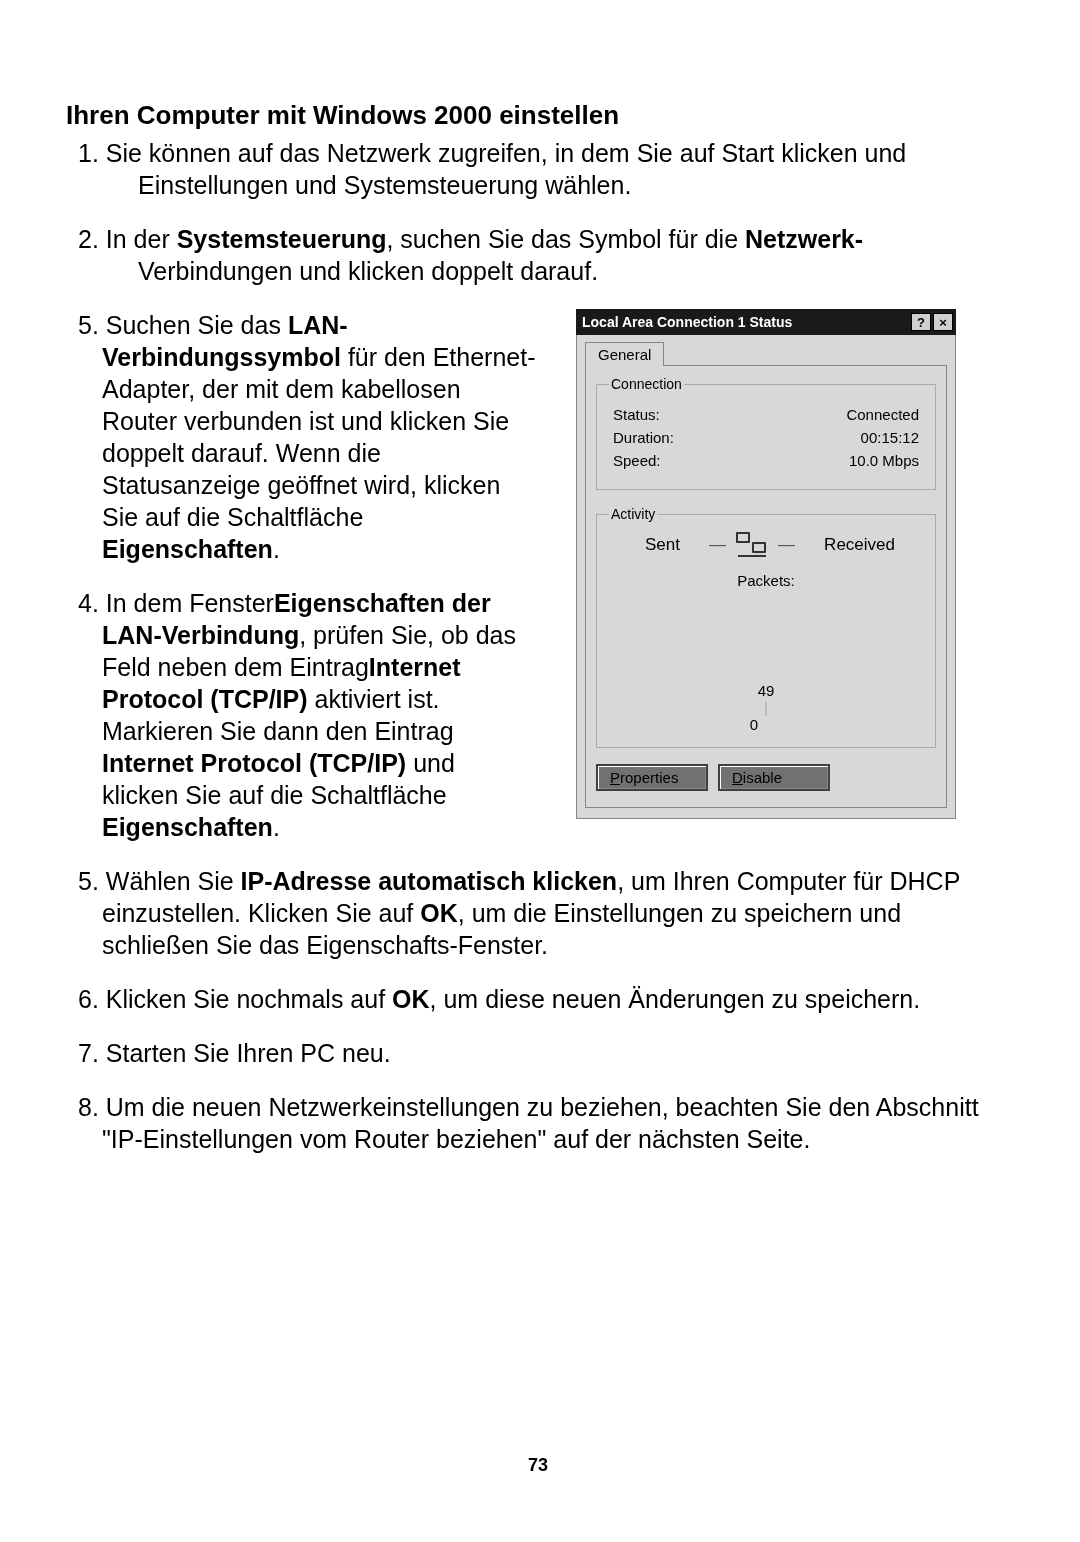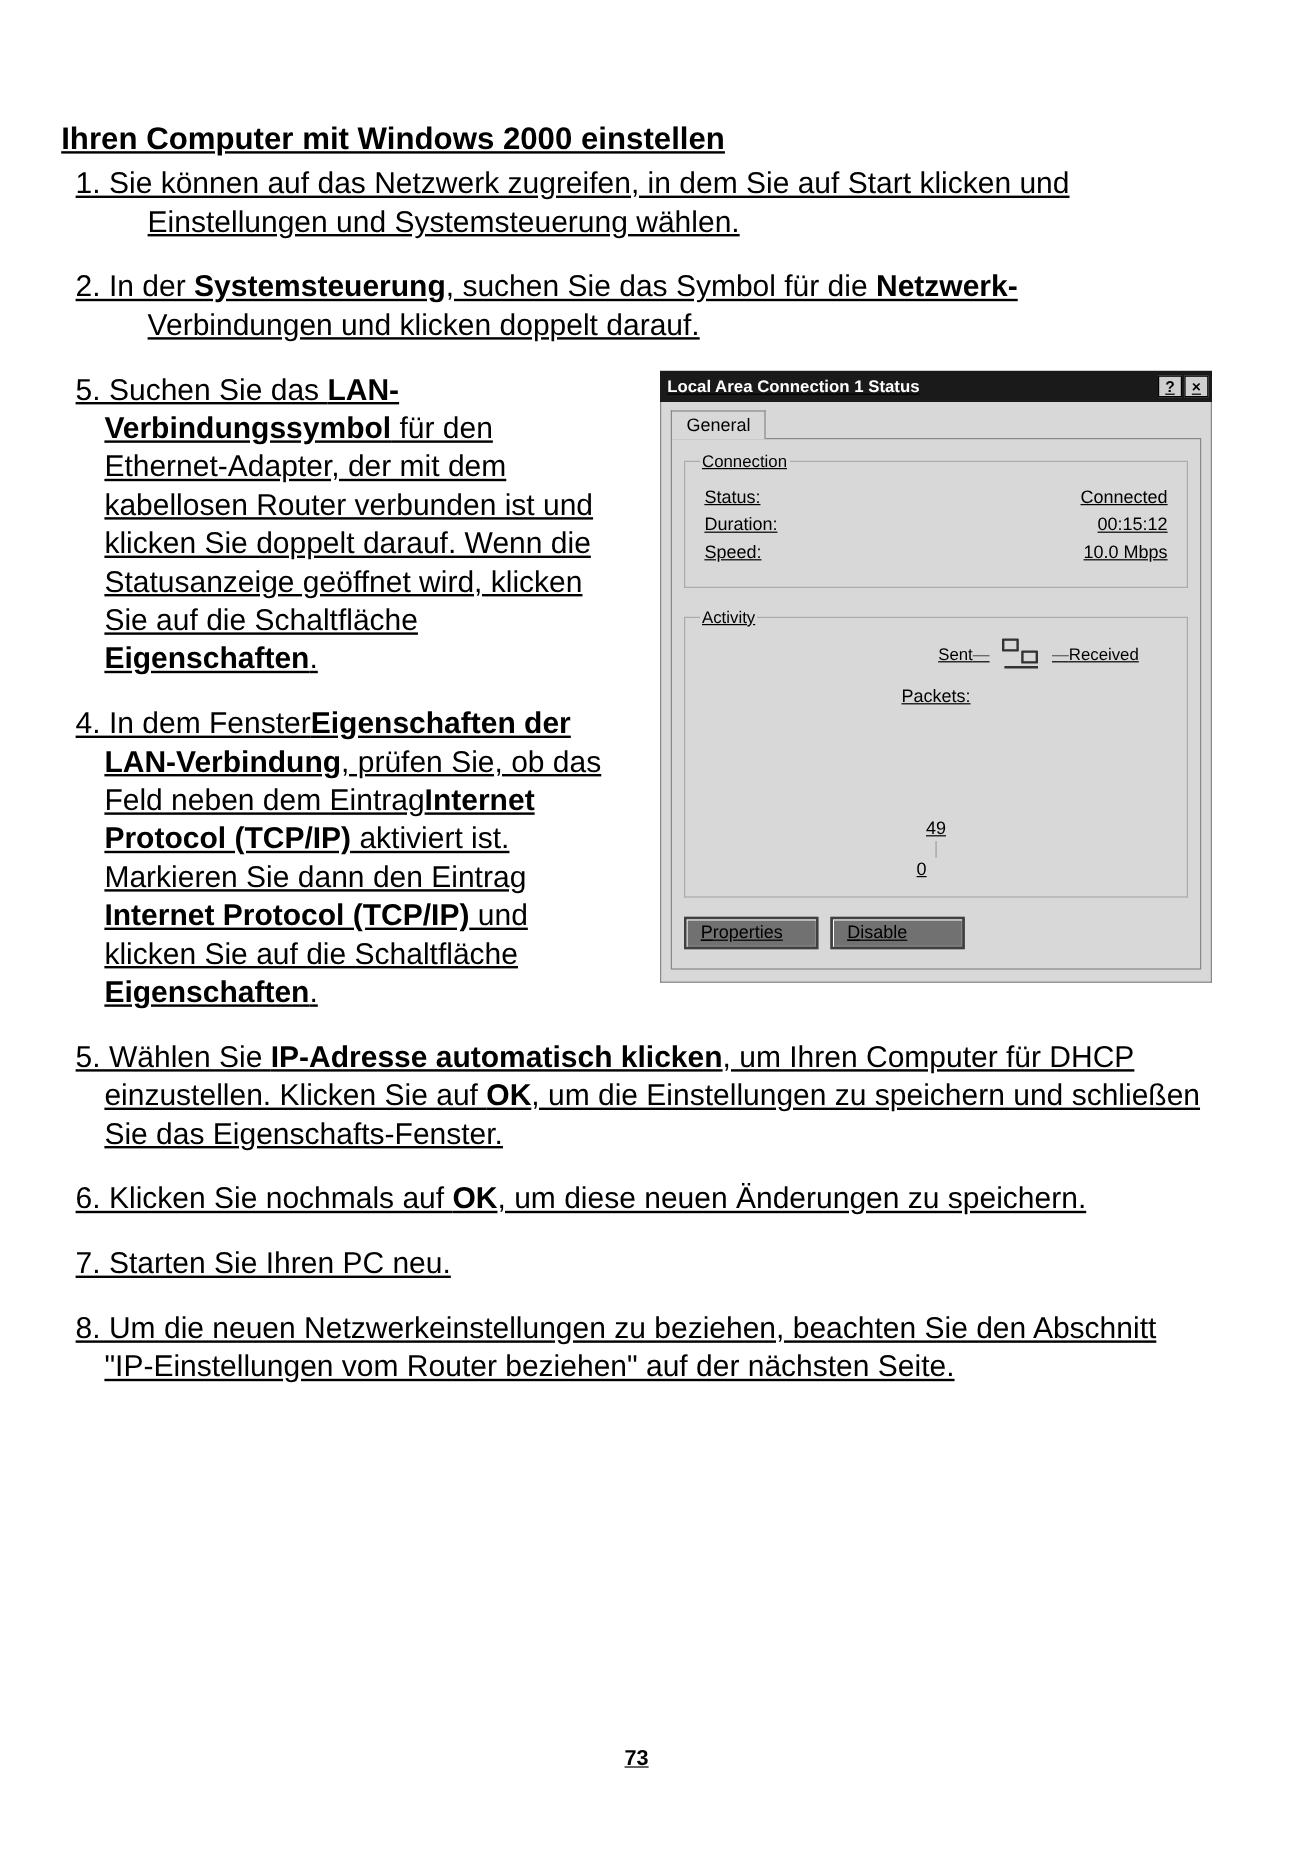--- a/index.html
+++ b/index.html
@@ -4,23 +4,22 @@
 <style>
   body {
     margin: 0;
     padding: 0;
     background: #fff;
     font-family: Arial, Helvetica, sans-serif;
     color: #000;
     width: 1080px;
   }
   .page {
-    padding: 100px 70px 40px 51px;
+    padding: 100px 70px 40px 66px;
     box-sizing: border-box;
-    text-decoration: underline;
   }
   h2.title {
     font-size: 26px;
     font-weight: bold;
     margin: 0 0 6px 0;
   }
   .bodytext {
     font-size: 25px;
     line-height: 1.28;
   }
@@ -41,21 +40,21 @@
     display: flex;
     flex-direction: row;
     gap: 40px;
     align-items: flex-start;
   }
   .col-text { flex: 1 1 auto; max-width: 470px; }
   .col-image { flex: 0 0 auto; }
 
   
   .dialog {
-    width: 460px;
+    width: 380px;
     box-sizing: border-box;
     font-family: Tahoma, Arial, sans-serif;
     font-size: 15px;
     color: #000;
     background: #d8d8d8;
     filter: grayscale(1);
   }
   .titlebar {
     background: #1a1a1a;
     color: #fff;
@@ -109,23 +108,23 @@
   }
   .kv {
     display: flex;
     justify-content: space-between;
     margin: 6px 4px;
     font-size: 15px;
   }
   .activity-row {
     display: flex;
     align-items: center;
-    justify-content: flex-end;
+    justify-content: space-between;
     padding: 0 28px 0 36px;
-    font-size: 14px;
+    font-size: 17px;
   }
   .act-mid {
     display: flex; align-items: center; gap: 8px;
     color: #555;
   }
   .act-icon {
     width: 36px; height: 30px; position: relative;
     display: flex; align-items: center; justify-content: center;
   }
   .pkts-row {

